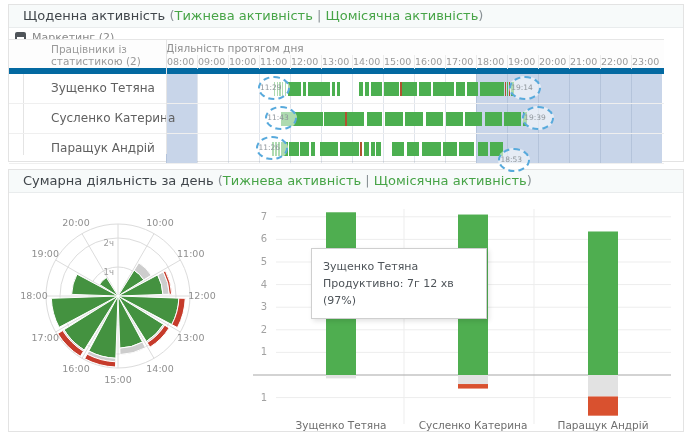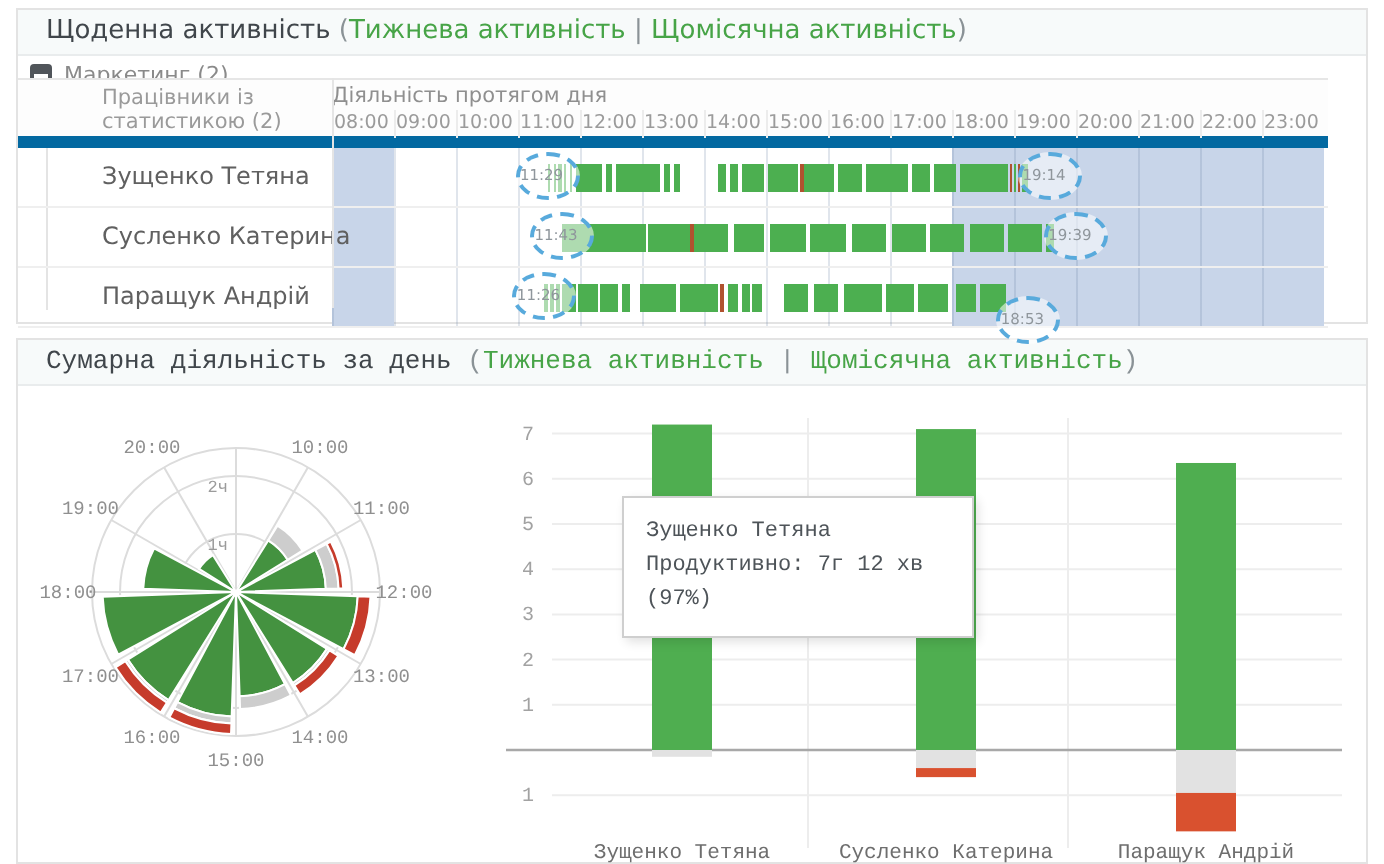--- a/index.html
+++ b/index.html
@@ -1,19 +1,19 @@
 <!DOCTYPE html>
 <html><head>
 <meta charset="utf-8">
 <style>
   html,body{margin:0;padding:0;width:692px;height:432px;overflow:hidden;background:#fff;
     font-family:"DejaVu Sans","Liberation Sans",sans-serif;}
   .panel{position:absolute;left:8px;width:676px;background:#fff;border:1px solid #e3e3e3;box-sizing:border-box;}
   #panel-daily{top:4px;height:158px;}
-  #panel-summary{top:169px;height:263px;font-family:Liberation Mono, monospace;}
+  #panel-summary{top:169px;height:263px;}
   .panel-header{height:22px;line-height:22px;background:#f7fafa;border-bottom:1px solid #e9eced;
     padding-left:14px;font-size:13px;color:#40464b;white-space:nowrap;}
   .panel-title{color:#40464b;}
   .hdr-link{color:#47a447;text-decoration:none;cursor:pointer;}
   .hdr-dim{color:#8a9296;}
   
   .tree-row{position:absolute;left:6px;top:26px;font-size:11px;color:#8a8a8a;display:flex;align-items:center;gap:6px;}
   .minus-icon{display:inline-block;width:11px;height:11px;background:#50555a;border-radius:2px;position:relative;cursor:pointer;}
   .minus-icon::after{content:"";position:absolute;left:2px;right:2px;top:5px;height:1.5px;background:#fff;}
   .tree-guide{position:absolute;left:14px;top:40px;width:1px;height:110px;background:#e4e4e4;}

